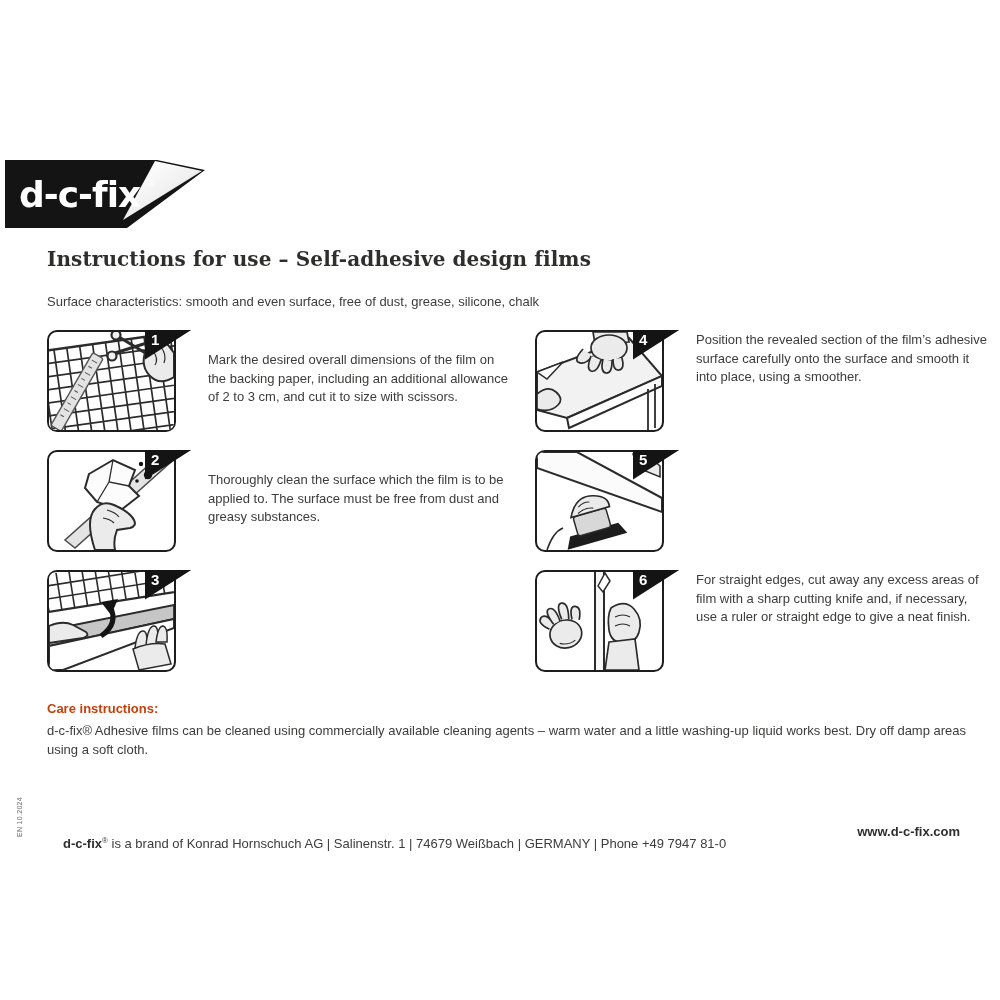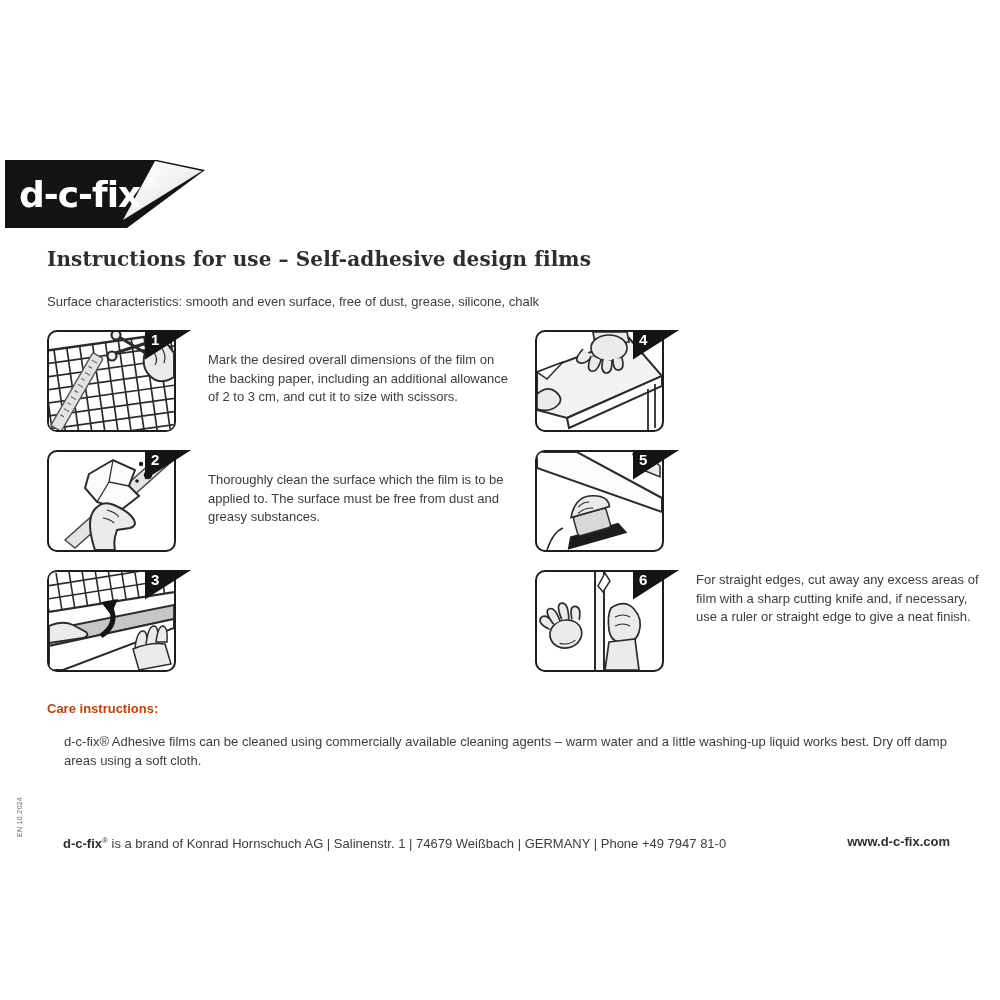--- a/index.html
+++ b/index.html
@@ -37,26 +37,26 @@
   .badge span{
     position:absolute;left:6px;top:0px;
     color:#fff;font-size:15px;font-weight:bold;line-height:20px;
   }
   .step-text{font-size:13px;line-height:18.7px;padding-top:1px;color:#3c3c3b;}
   .col-left .step-text{width:300px;margin-top:20px;}
   .col-right .step-text{width:310px;}
   
   .care{position:absolute;left:47px;top:701px;width:928px;}
   .care h2{margin:0 0 6px 0;font-size:13px;font-weight:bold;color:#c2410c;}
-  .care p{margin:17px;font-size:13px;line-height:18.5px;}
+  .care p{margin:0;font-size:13px;line-height:18.5px;}
   
   .footer-info{position:absolute;left:47px;top:820px;margin:16px;font-size:13px;}
   .footer-info b{color:#2e2e2d;}
   .footer-info sup{font-size:8px;}
-  .website{position:absolute;right:36px;top:820px;margin:14px;font-size:13px;font-weight:bold;color:#2e2e2d;}
+  .website{position:absolute;right:36px;top:820px;margin:4px;font-size:13px;font-weight:bold;color:#2e2e2d;}
   .edition{
     position:absolute;left:-9px;top:812px;width:60px;height:10px;text-align:center;
     transform:rotate(-90deg);font-size:7px;color:#6b6b6b;letter-spacing:.3px;white-space:nowrap;
   }
   
   .ill path,.ill rect,.ill polygon,.ill circle,.ill ellipse{vector-effect:none;}
 </style>
 </head>
 <body>
 
@@ -180,20 +180,21 @@
             <path d="M75 29 q0 13 -6 12 q-6 -1 -3 -14"></path>
             <path d="M85 26 q3 11 -3 12 q-6 1 -6 -11"></path>
           </g>
           <path d="M0 62 q11 -9 19 -2 q8 7 2 13 q-8 8 -21 4z" fill="#ebebeb" stroke="#2b2b2b" stroke-width="1.7"></path>
         </svg>
         </div>
         <div class="badge">
           <span>4</span>
         </div>
       </div>
+      <div class="step-text">Position the revealed section of the film’s adhesive surface carefully onto the surface and smooth it into place, using a smoother.</div>
     </div>
 
     <div class="step">
       <div class="thumb">
         <div class="thumb-inner">
         <svg class="ill" width="125" height="98" viewBox="0 0 125 98">
           <polygon points="0,0 40,0 125,46 125,60 0,16" fill="#fbfbfb" stroke="#2b2b2b" stroke-width="2"></polygon>
           <path d="M96 2 q10 -3 17 3 l10 9 v11 l-22 -9z" fill="#ebebeb" stroke="#2b2b2b" stroke-width="1.5"></path>
           <g transform="rotate(-16 55 70)">
             <polygon points="30,78 80,78 86,90 24,90" fill="#1c1c1c"></polygon>

